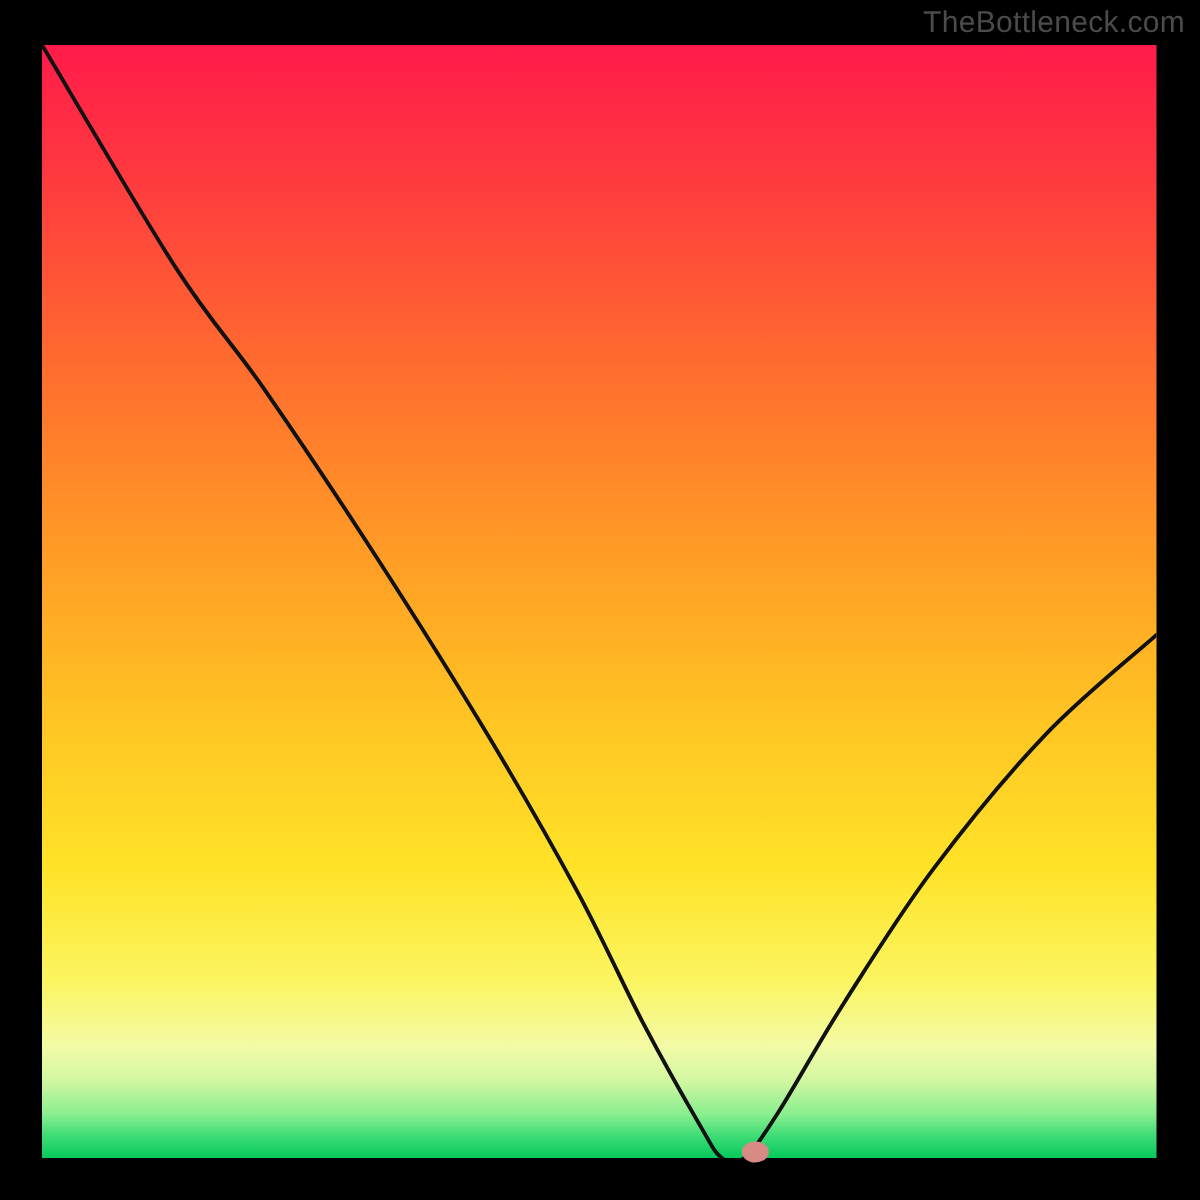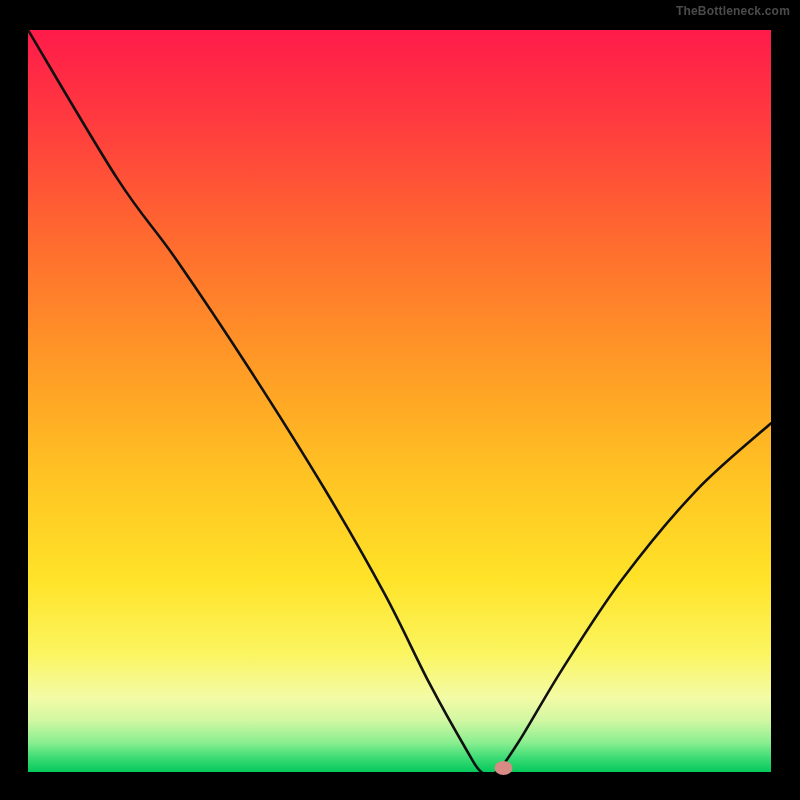--- a/index.html
+++ b/index.html
@@ -15,22 +15,22 @@
     position: relative;
     width: 800px;
     height: 800px;
     background: #000;
   }
   .watermark {
     position: absolute;
     top: 4px;
     right: 10px;
     color: #4b4b4b;
-    font-size: 12px;
-    font-weight: 700;
+    font-size: 20px;
+    font-weight: 400;
     letter-spacing: 0.2px;
     z-index: 5;
     margin-left: 46px;
   }
   svg.plot {
     position: absolute;
     top: 0;
     left: 0;
   }
 </style>

